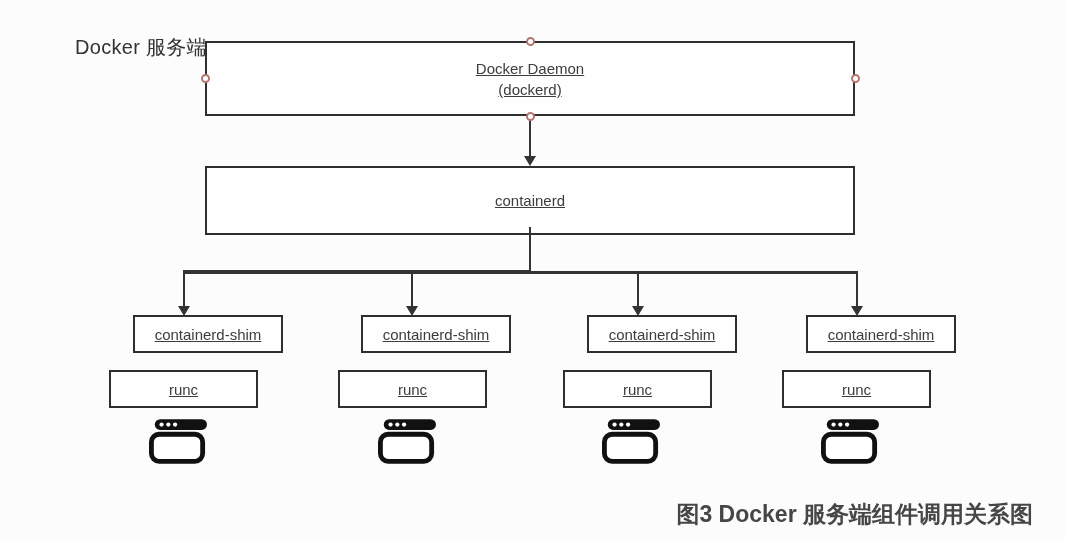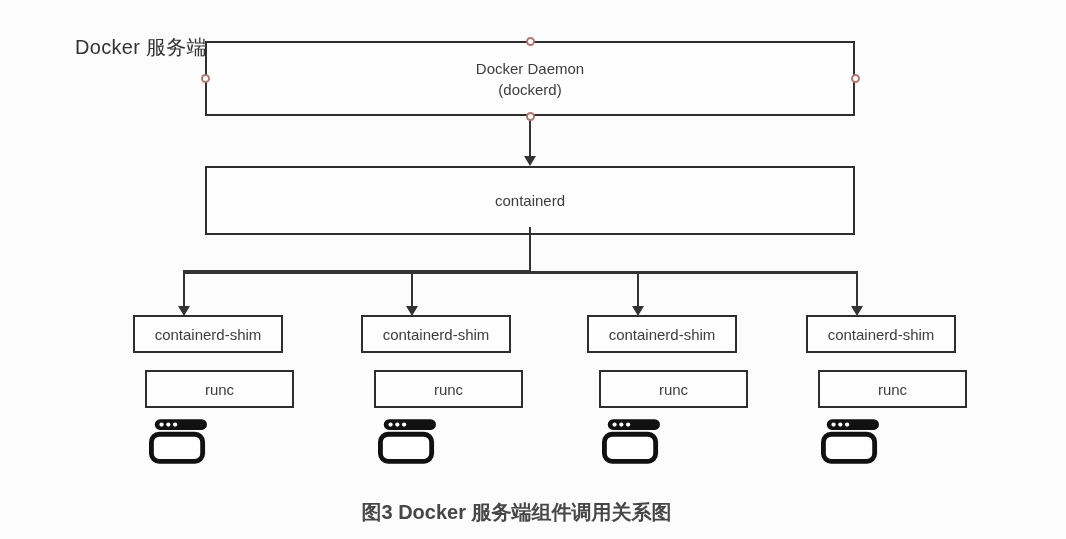--- a/index.html
+++ b/index.html
@@ -17,26 +17,26 @@
     position:absolute;left:75px;top:34px;
     font-size:20px;color:#333333;letter-spacing:.3px;
     white-space:nowrap;
   }
   .node{
     position:absolute;
     background:#fefefe;
     border:2.5px solid #2e2e2e;
     box-sizing:border-box;
     display:flex;align-items:center;justify-content:center;
-    color:#3d3d3d;font-size:15px;text-align:center;
+    color:#3d3d3d;font-size:15px;text-align:center;text-decoration:underline;
   }
   .node-daemon{left:205px;top:41px;width:650px;height:75px;line-height:21px;}
   .node-containerd{left:205px;top:166px;width:650px;height:69px;}
   .node-shim{top:315px;width:150px;height:38px;margin-left:24px;}
-  .node-runc{top:370px;width:149px;height:38px;margin-left:36px;}
+  .node-runc{top:370px;width:149px;height:38px;}
   .shim-0{left:109px;} .shim-1{left:337px;} .shim-2{left:563px;} .shim-3{left:782px;}
   .runc-0{left:109px;} .runc-1{left:338px;} .runc-2{left:563px;} .runc-3{left:782px;}
   .handle{
     position:absolute;width:9px;height:9px;border-radius:50%;
     background:#ffffff;border:2px solid #b3766f;box-sizing:border-box;
     z-index:5;
   }
   .handle-top{left:525.5px;top:36.5px;}
   .handle-left{left:200.5px;top:74px;}
   .handle-right{left:850.5px;top:74px;}
@@ -55,21 +55,21 @@
   }
   .ahead-main{left:523.5px;top:156px;}
   .ahead-0{left:177.5px;top:305.5px;}
   .ahead-1{left:405.5px;top:305.5px;}
   .ahead-2{left:631.5px;top:305.5px;}
   .ahead-3{left:850.5px;top:305.5px;}
   .winicon{position:absolute;top:419px;width:58px;height:45px;}
   .icon-0{left:149px;} .icon-1{left:378px;} .icon-2{left:602px;} .icon-3{left:821px;}
   .caption{
     position:absolute;left:0;top:499px;width:1033px;
-    text-align:center;font-size:20px;font-weight:bold;color:#464646;
+    text-align:right;font-size:23px;font-weight:bold;color:#464646;
   }
 </style>
 </head>
 <body>
 
 <div class="canvas">
 
   <div class="region-label">Docker 服务端</div>
 
   <div class="node node-daemon">

